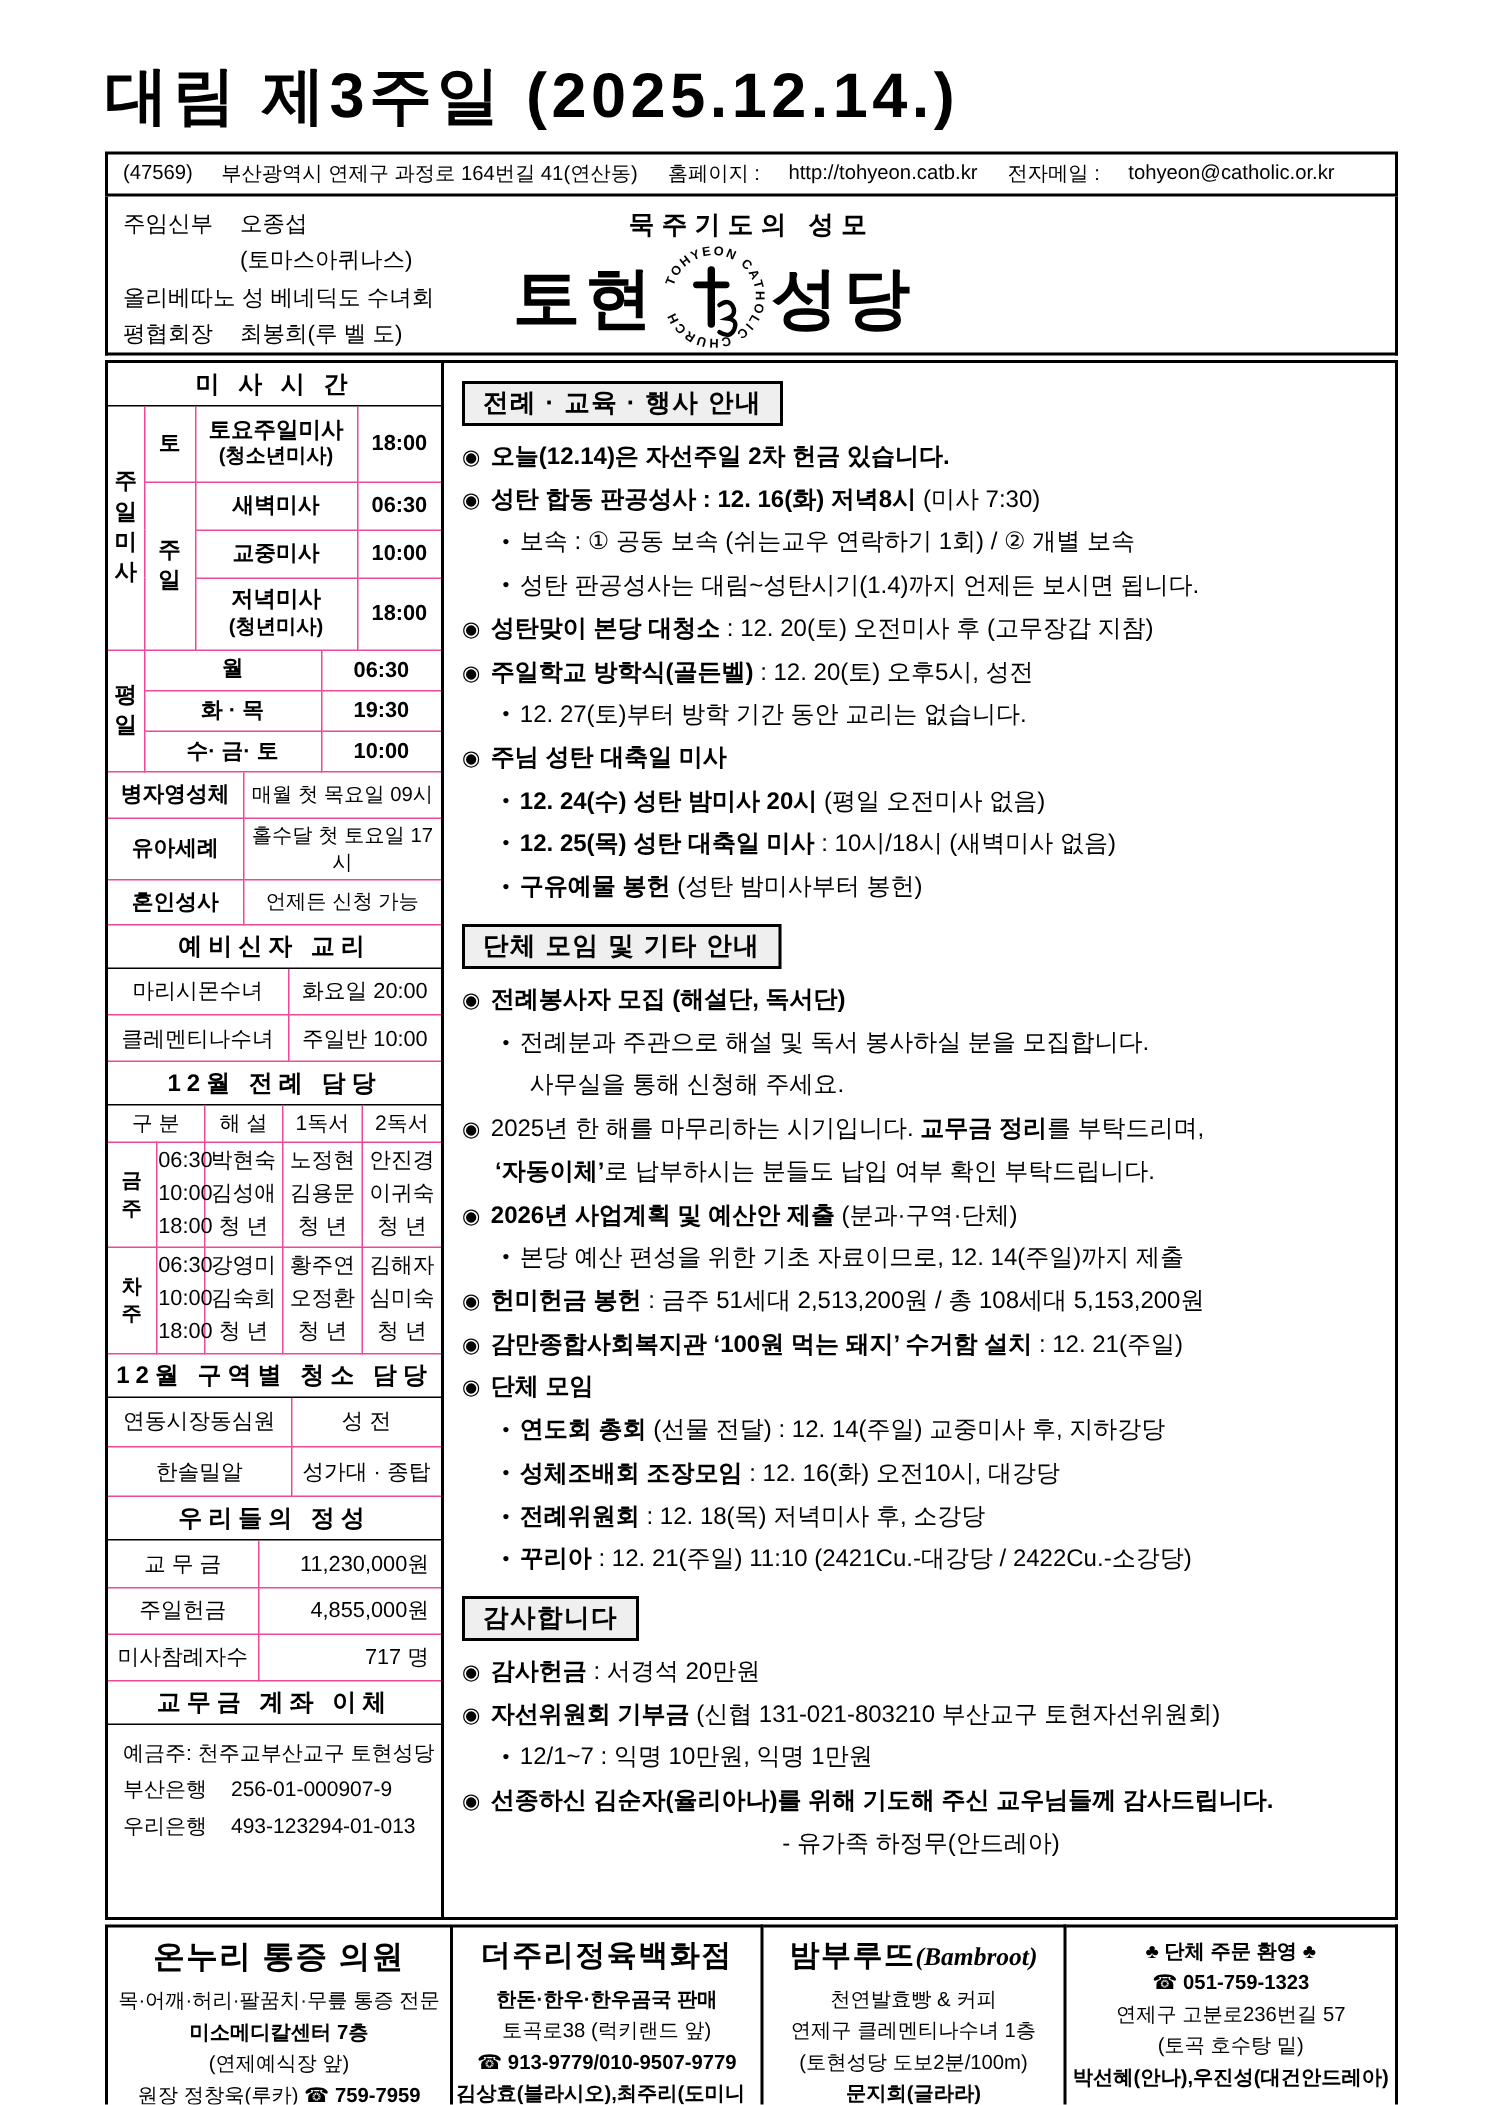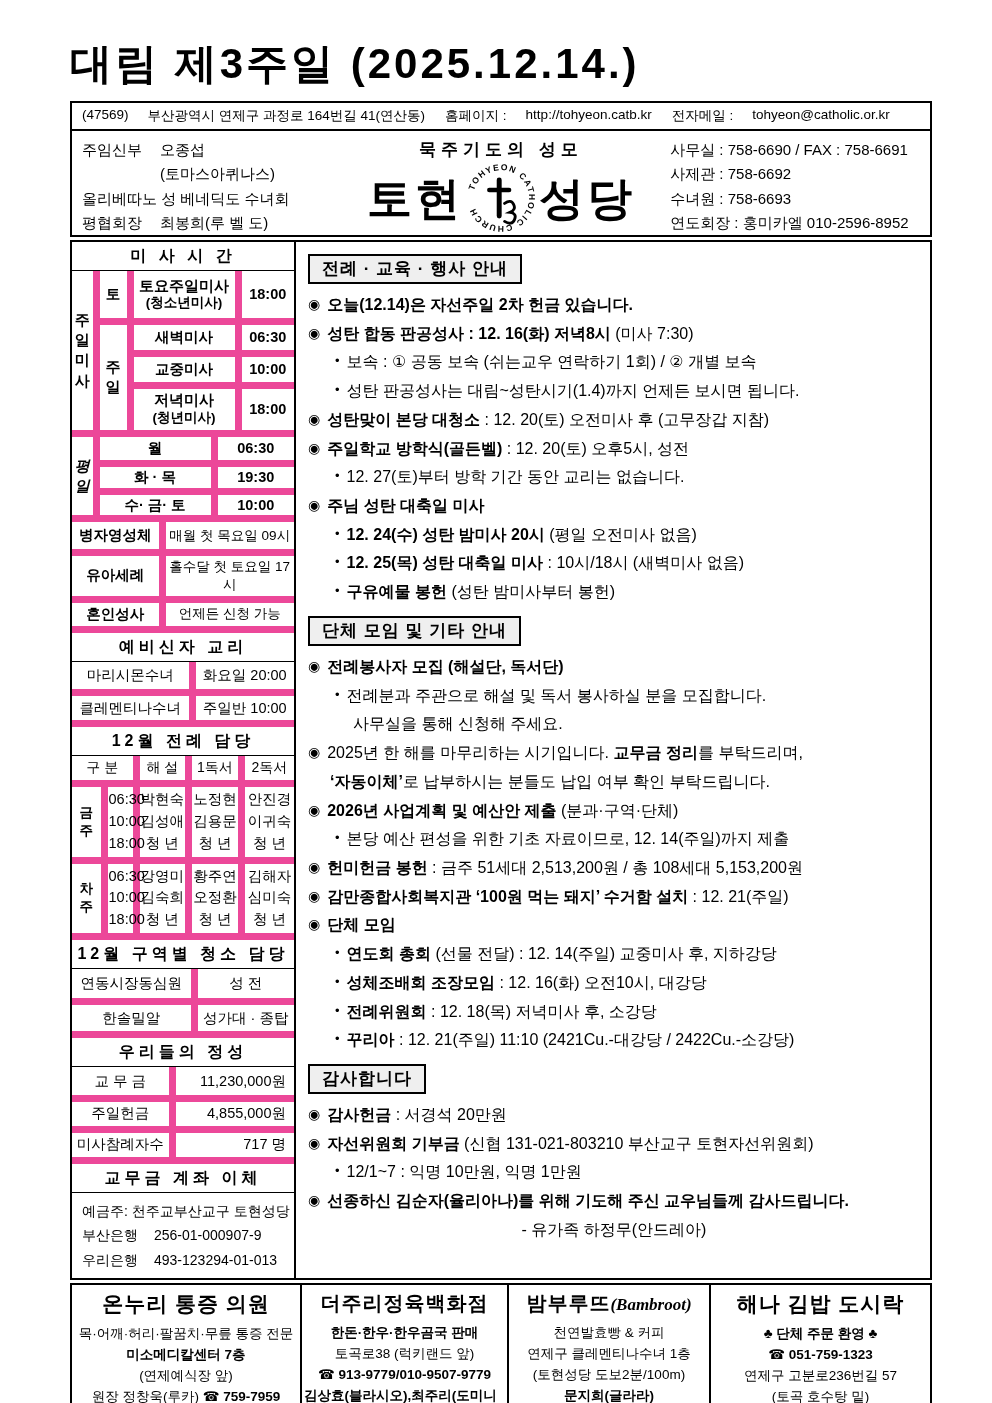--- a/index.html
+++ b/index.html
@@ -14,33 +14,33 @@
              white-space:nowrap; align-items:center; }
   .addrbar .seg { display:flex; gap:19px; }
 
   .infobox { border:2px solid #000; border-top:none; display:flex; padding:7px 10px 5px; height:106px; }
   .info-left { width:31%; font-size:15px; line-height:1.62; }
   .info-left .row { display:flex; }
   .info-left .lbl { width:78px; }
   .info-left .ind { margin-left:78px; }
   .info-center { width:38%; text-align:center; }
   .motto { font-weight:bold; font-size:17px; letter-spacing:5px; }
-  .name-row { display:flex; align-items:center; justify-content:center; margin-top:1px; }
+  .name-row { display:flex; align-items:center; margin-top:1px; }
   .church-name { font-size:45px; font-weight:900; letter-spacing:3px; line-height:1; }
   .logo { width:72px; height:72px; margin:0 2px; }
   .info-right { width:31%; font-size:15px; line-height:1.62; padding-left:10px; white-space:nowrap; }
 
   .bodyrow { display:flex; margin-top:3px; height:1040px; }
   .leftcol { width:226px; border:2px solid #000; overflow:hidden; background:#fff; }
   .rightcol { flex:1; border:2px solid #000; border-left:none; padding:6px 10px 0 12px; overflow:hidden; }
 
   .side-title { text-align:center; font-weight:bold; font-size:16px; letter-spacing:4px;
                 padding:4px 0 3px; border-bottom:1px solid #000; }
   table.t { width:100%; border-collapse:collapse; table-layout:fixed; }
-  table.t td { border:7px solid #ec4899; text-align:center; vertical-align:middle;
+  table.t td { border:1px solid #ec4899; text-align:center; vertical-align:middle;
                font-size:14.5px; padding:2px 1px; }
   table.t tr td:first-child { border-left:none; }
   table.t tr td:last-child { border-right:none; }
   table.t tr:first-child td { border-top:none; }
   .bb1 { border-bottom:1px solid #000; }
   .vert { width:1.05em; margin:0 auto; word-break:break-all; line-height:1.35; font-weight:bold; font-size:15px; }
   .mass-name { font-weight:bold; font-size:15px; line-height:1.15; }
   .mass-sub { font-weight:bold; font-size:13.5px; }
   .mass-time { font-weight:bold; font-size:16px; }
   td.dotl { border-left:1px dotted #000 !important; }
@@ -125,26 +125,20 @@
           </text>
           <g stroke="#000" stroke-linecap="round" fill="none">
             <line x1="38" y1="20" x2="38" y2="60" stroke-width="5.5"></line>
             <line x1="27" y1="31" x2="49" y2="31" stroke-width="5"></line>
             <path d="M44 46 q7 -5 10 1 q3 6 -4 9 q8 1 5 8 q-3 7 -11 2" stroke-width="3.2"></path>
           </g>
         </svg>
         <span class="church-name">성당</span>
       </div>
     </div>
-    <div class="info-right">
-      <div>사무실 : 758-6690 / FAX : 758-6691</div>
-      <div>사제관 : 758-6692</div>
-      <div>수녀원 : 758-6693</div>
-      <div>연도회장 : 홍미카엘 010-2596-8952</div>
-    </div>
   </div>
 
   <div class="bodyrow">
 
     <div class="leftcol">
       <div class="side-title">미 사 시 간</div>
 
       <table class="t bb1">
         <tbody>
             <tr>
@@ -175,21 +169,21 @@
             <div class="mass-sub">(청년미사)</div>
           </td>
           <td class="mass-time dotl">18:00</td>
         </tr>
       </tbody>
         </table>
 
       <table class="t bb1">
         <tbody>
             <tr>
-          <td rowspan="3" style="width:24px;font-style:italic;">
+          <td rowspan="3" style="width:24px;">
                 <div class="vert">평일</div>
               </td>
           <td class="mass-name" style="height:27px;">월</td>
           <td class="mass-time dotl" style="width:80px;">06:30</td>
         </tr>
         <tr class="dott">
           <td class="mass-name" style="height:27px;">화 · 목</td>
           <td class="mass-time dotl">19:30</td>
         </tr>
         <tr class="dott">
@@ -524,21 +518,20 @@
           </div>
           <div class="n-row center">
             <span class="n-text"><span class="bold">문지희(글라라)</span></span>
           </div>
           <div class="n-row center">
             <span class="n-text"><span class="bold">☎ 010-9337-6749</span></span>
           </div>
         </div>
     </div>
     <div class="ad ad4">
-      <div class="ad-title">해나 김밥 도시락</div>
       <div>
           <div class="n-row center">
             <span class="n-text"><span class="bold">♣ 단체 주문 환영 ♣</span></span>
           </div>
           <div class="n-row center">
             <span class="n-text"><span class="bold">☎ 051-759-1323</span></span>
           </div>
           <div class="n-row center">
             <span class="n-text"><span>연제구 고분로236번길 57</span></span>
           </div>

